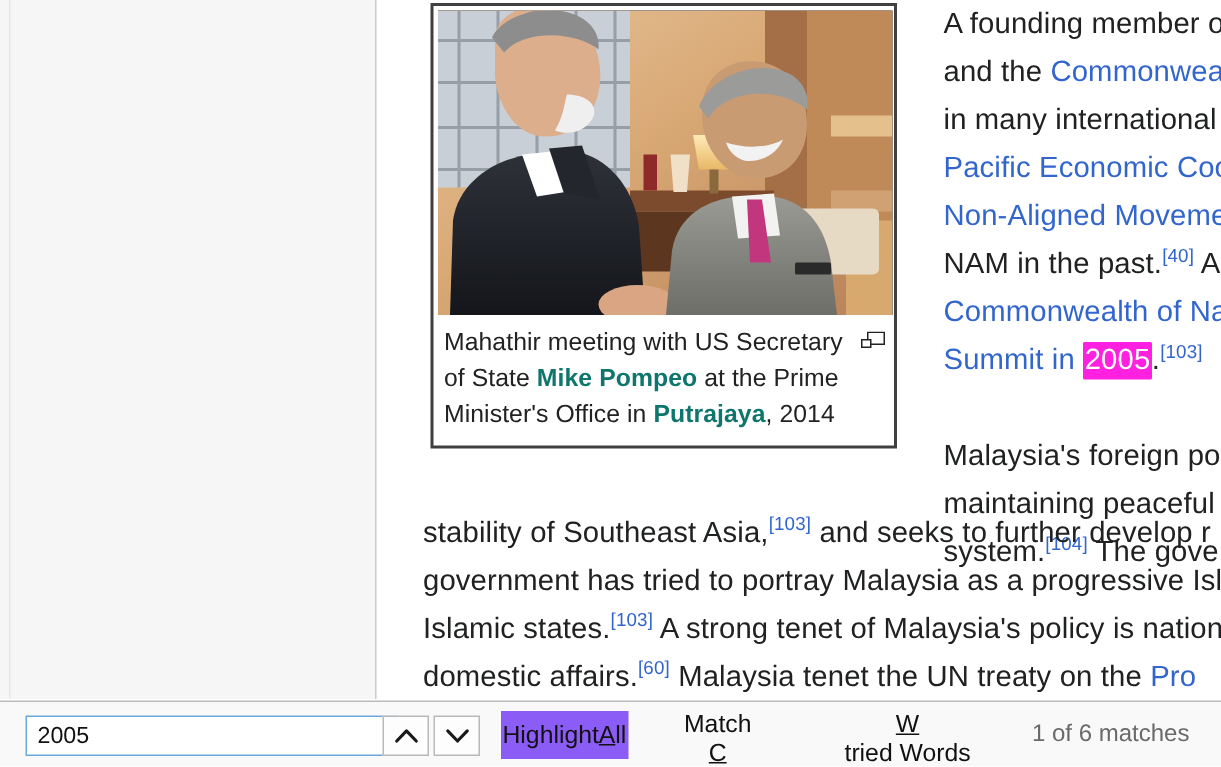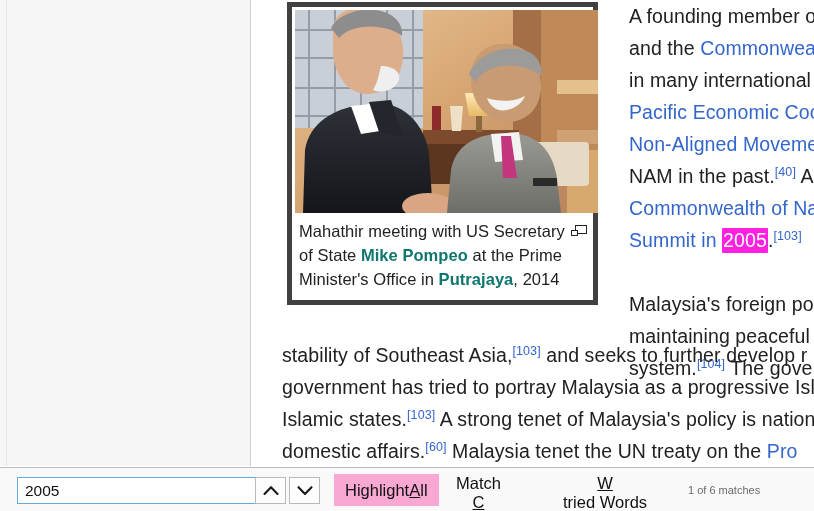--- a/index.html
+++ b/index.html
@@ -80,21 +80,21 @@
     border-radius: 1px;
   }
 
   
   #thumb {
     position: absolute;
     left: 35px;
     top: 2px;
     width: 311px;
     background: #ffffff;
-    border: 5px solid #404040;
+    border: 2px solid #404040;
     box-sizing: border-box;
     padding: 3px;
   }
   #thumb-photo {
     position: relative;
     width: 303px;
     height: 203px;
     overflow: hidden;
     background: #2a1d16;
   }
@@ -187,22 +187,22 @@
   }
   #find-prev { left: 255px; }
   #find-next { left: 289px; }
   .navbtn svg { display:block; }
 
   #highlight-all {
     position: absolute;
     left: 334px;
     top: 6px;
     height: 32px;
-    padding: 0 11px;
-    background: #f9a8d4;
+    padding: 0 1px;
+    background: #8b5cf6;
     display: flex;
     align-items: center;
     font-size: 16.5px;
     color: #111111;
     box-sizing: border-box;
   }
 
   .opt {
     position: absolute;
     top: 6px;
@@ -218,21 +218,21 @@
 
   .akey { text-decoration: underline; }
 
   #match-count {
     position: absolute;
     left: 688px;
     top: 6px;
     height: 32px;
     display: flex;
     align-items: center;
-    font-size: 11px;
+    font-size: 16px;
     color: #6a6a6a;
     text-align: right;
   }
 </style>
 </head>
 <body>
 
 <div id="root">
 
   <div id="page">

